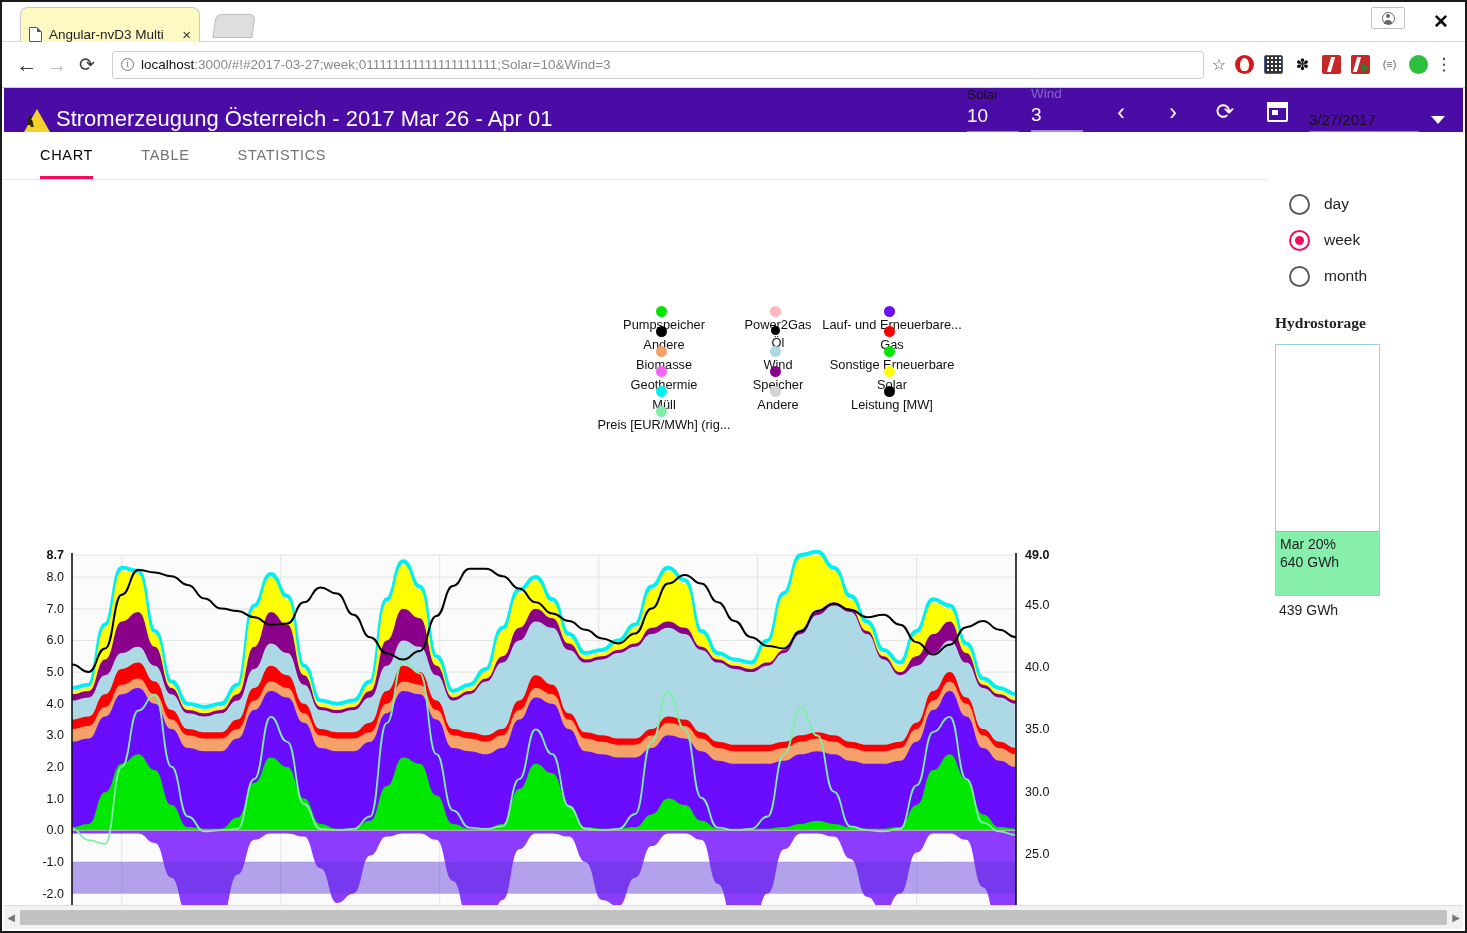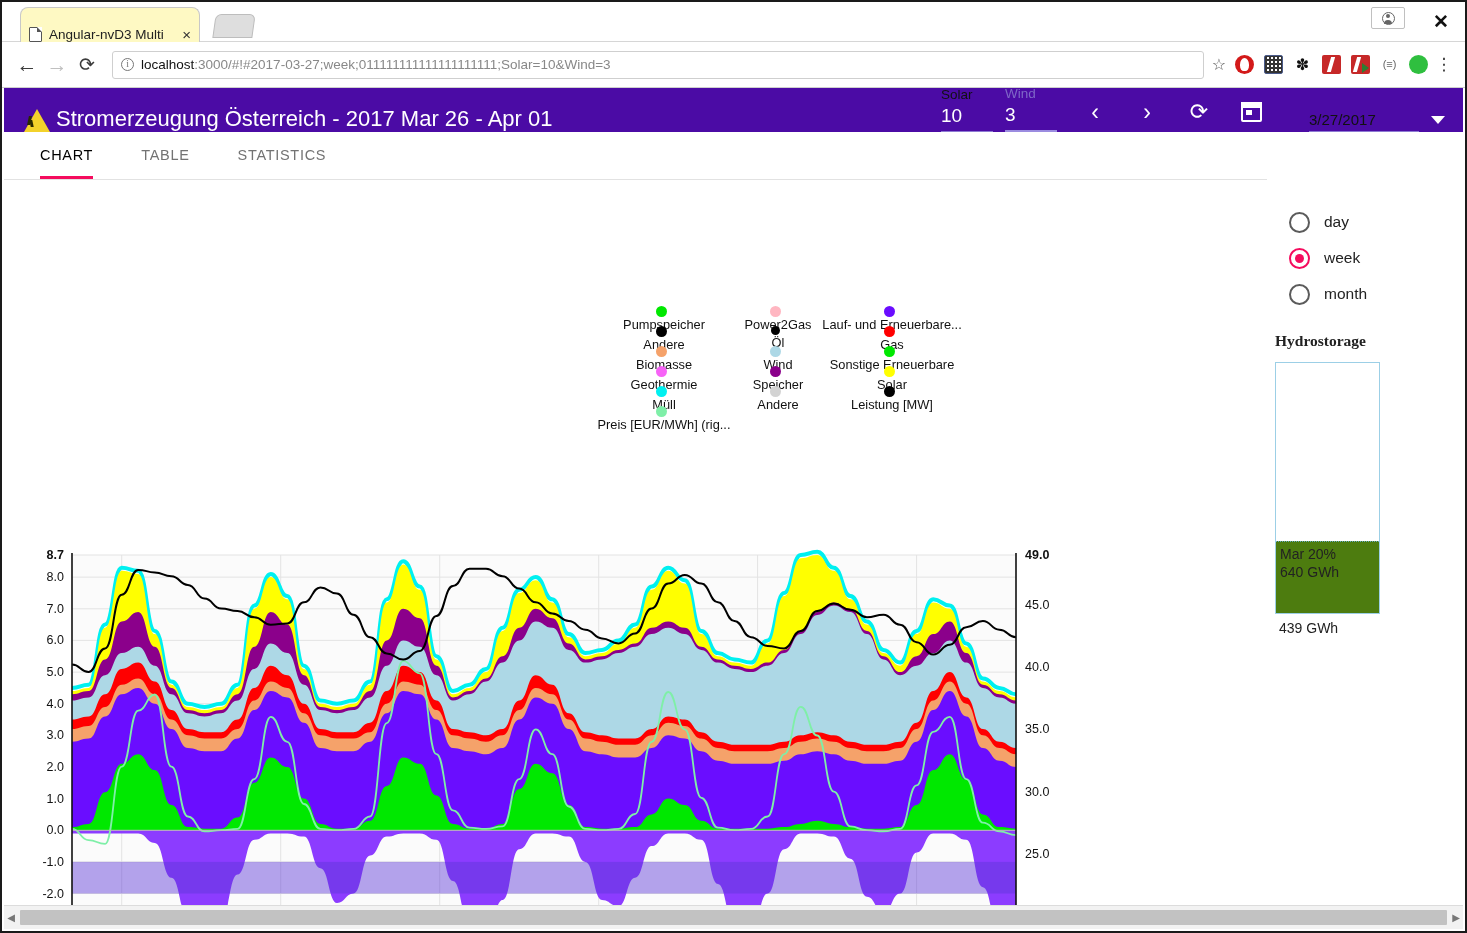--- a/index.html
+++ b/index.html
@@ -107,21 +107,21 @@
   .num-field .val { font-size:19px; color:#fff; line-height:26px;
       border-bottom:1px solid #8d7ad2; padding-bottom:2px;}
   .num-field.wind .val { border-bottom:2px solid #9b8ce0; }
   .hdr-ico { width:52px; height:40px; display:flex; align-items:center; justify-content:center;
       color:#fff; font-size:23px; cursor:pointer; }
   .hdr-ico.refresh { font-size:22px; }
   .cal-ico { width:21px; height:20px; border:2.5px solid #fff; border-radius:2px;
       position:relative; }
   .cal-ico:before{content:"";position:absolute;left:-2px;top:-2px;right:-2px;height:6px;background:#fff;}
   .cal-ico:after{content:"";position:absolute;left:3px;top:6px;width:6px;height:5px;background:#fff;}
-  .datefield { display:flex; align-items:flex-end; margin-left:32px; }
+  .datefield { display:flex; align-items:flex-end; margin-left:6px; }
   .datefield .dv { font-size:15px; color:#111; border-bottom:1px solid #8d7ad2;
       width:110px; padding-bottom:3px; }
   .caret-dn { margin-left:12px; margin-bottom:8px; width:0;height:0;
       border-left:7px solid transparent;border-right:7px solid transparent;border-top:8px solid #fff;}
 
   .tabs { position:relative; height:48px; display:flex; align-items:center;
           border-bottom:1px solid #e2e2e2; padding-left:12px; margin-right:196px;}
   .mtab { padding:0 24px; height:47px; line-height:47px; font-size:14.5px; color:#737373;
           letter-spacing:.7px; cursor:pointer; }
   .mtab.active { color:#000000; }
@@ -140,34 +140,34 @@
   .dot { width:11px; height:11px; border-radius:50%; margin-right:5px; flex:0 0 auto;}
   .dot.sm { width:9px; height:9px; }
 
   
   .chartwrap { position:absolute; left:0; top:0; width:1060px; height:740px; }
   .axlabel { font-size:12.5px; fill:#111; font-family:"Liberation Sans", sans-serif; }
   .axlabel.bold { font-weight:bold; }
   .xlabel { font-size:12.5px; fill:#111; font-family:"Liberation Sans", sans-serif; }
 
   
-  .rpanel { position:absolute; right:14px; top:24px; width:182px; }
+  .rpanel { position:absolute; right:14px; top:6px; width:182px; }
   .radio-row { display:flex; align-items:center; height:36px; justify-content:flex-start;
                padding-left:22px; cursor:pointer; }
   .radio { width:21px; height:21px; border-radius:50%; border:2px solid #5b5b5b;
            margin-right:14px; flex:0 0 auto; position:relative;}
   .radio.on { border-color:#F50C5E; }
   .radio.on:after{content:"";position:absolute;left:4px;top:4px;width:9px;height:9px;
            border-radius:50%;background:#F50C5E;}
   .radio-lbl { font-size:15.5px; color:#222; }
   .hs-title { font-size:15.5px; font-weight:bold; color:#222; margin:20px 0 12px 0;
               padding-left:8px;font-family:Liberation Serif, serif;}
   .hs-box { position:relative; margin-left:8px; width:105px; height:252px;
             border:1px solid #9ccfe6; background:#fff; }
-  .hs-fill { position:absolute; left:0; right:0; bottom:0; height:72px; background:#4d7c0f;
+  .hs-fill { position:absolute; left:0; right:0; bottom:0; height:64px; background:#86efac;
              border-top:1px dotted #6aa9c4;}
   .hs-fill-lbl { position:absolute; left:4px; top:3px; font-size:14px; color:#222;
                  line-height:18px; white-space:nowrap;}
   .hs-below { margin-left:12px; margin-top:6px; font-size:14px; color:#222; }
 
   
   .hscroll { position:absolute; left:2px; right:2px; bottom:2px; height:24px; background:#f2f2f2;
              border-top:1px solid #dcdcdc; display:flex; align-items:center; }
   .hs-arrow { width:14px; text-align:center; font-size:10px; color:#777; }
   .hs-thumb { flex:1 1 auto; height:15px; background:#c2c2c2; border-radius:1px; margin:0 2px;

